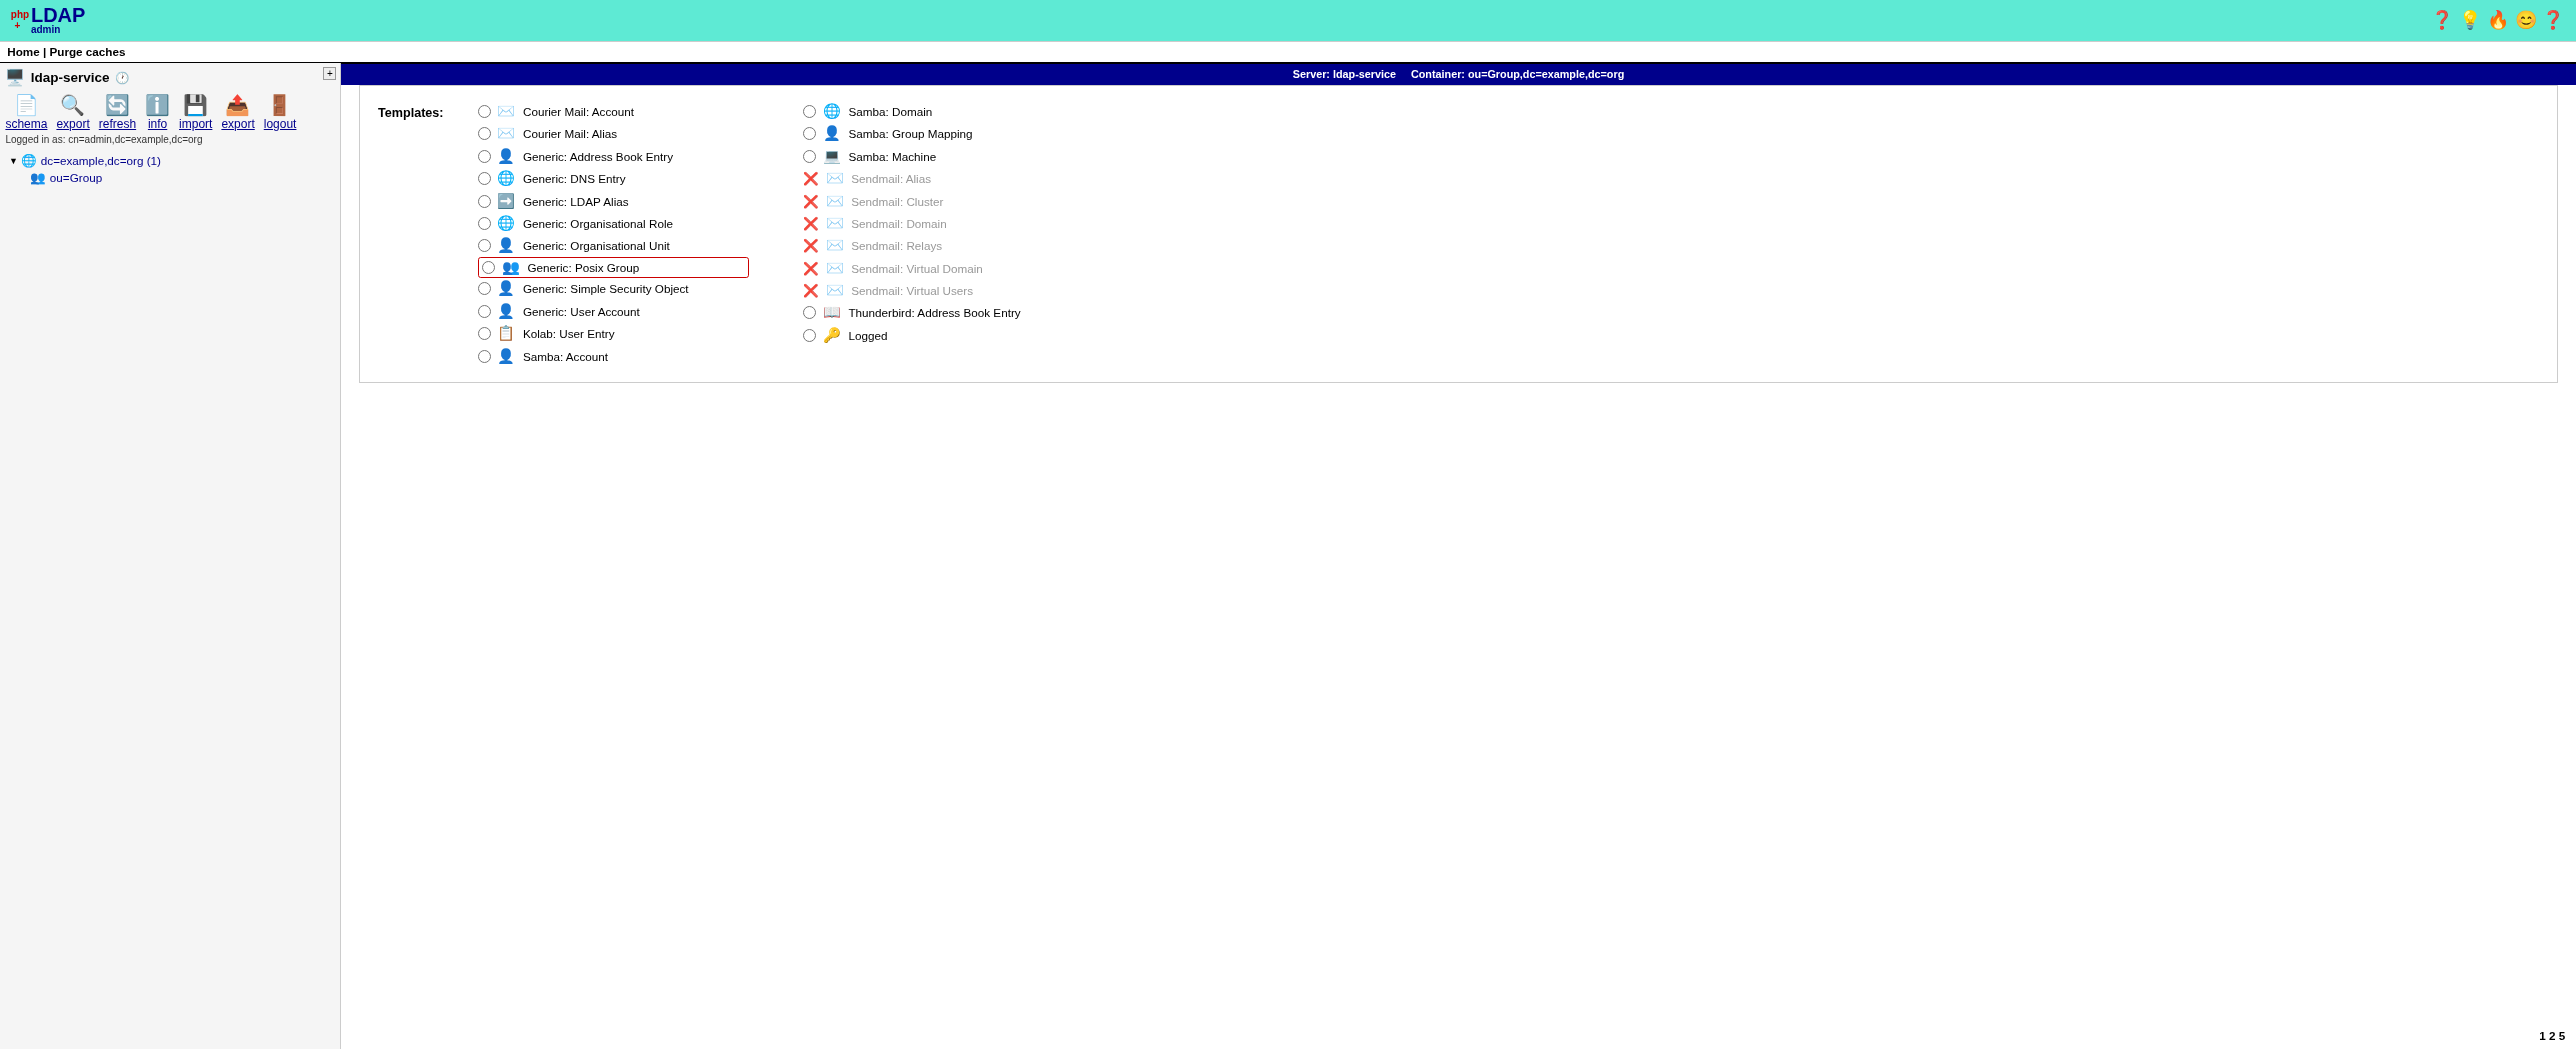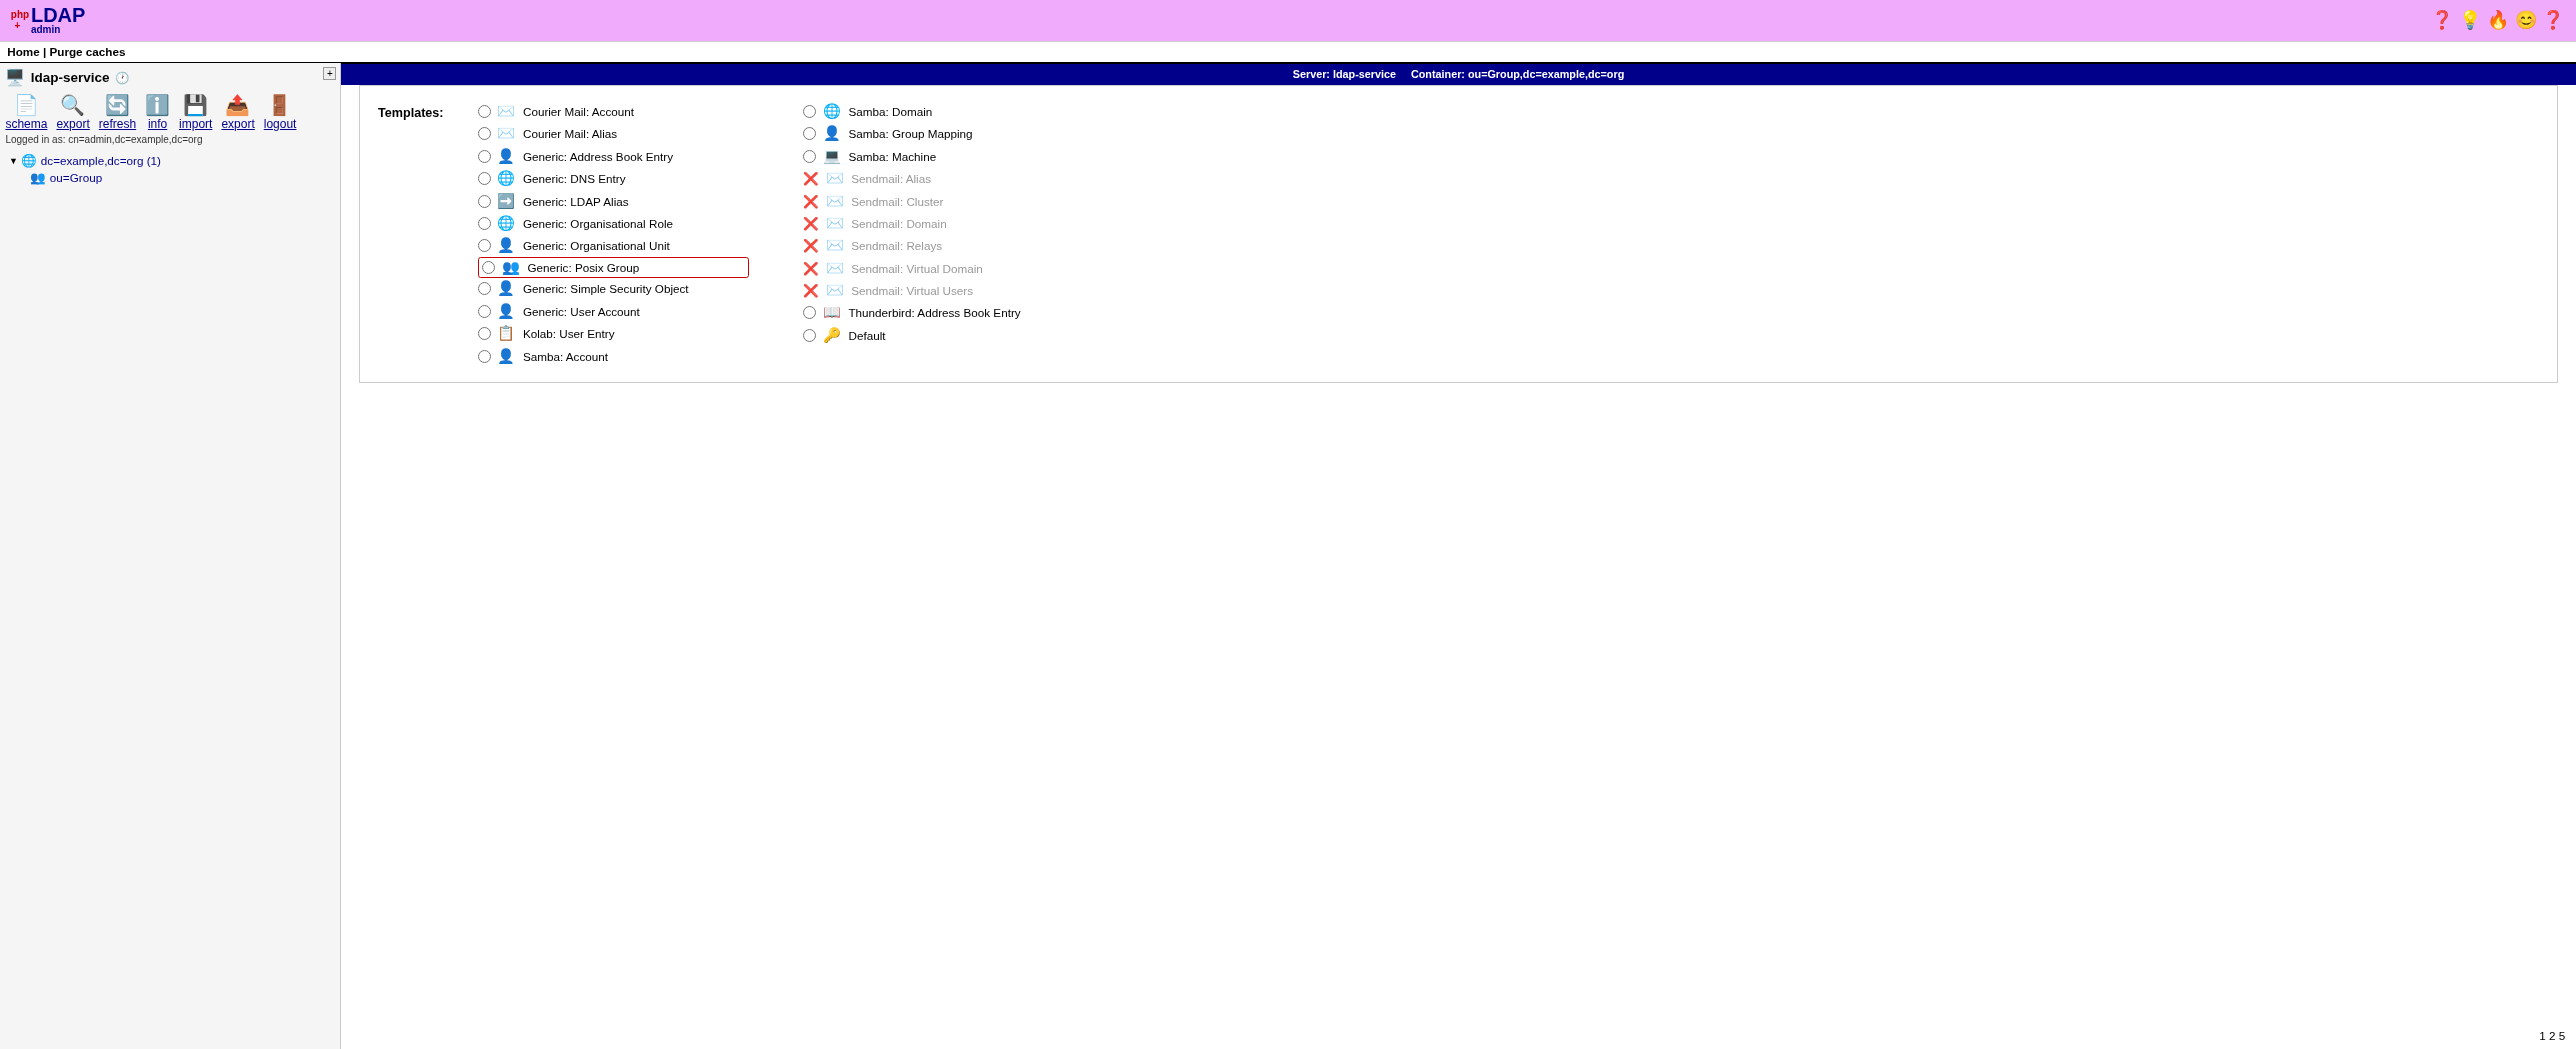--- a/index.html
+++ b/index.html
@@ -5,21 +5,21 @@
     * { margin: 0; padding: 0; box-sizing: border-box; }
     body { font-family: Arial, Helvetica, sans-serif; font-size: 11.7px; background: #fff; }
 
     
     #top-bar {
       display: flex;
       align-items: center;
       justify-content: space-between;
       padding: 5.4px 10.8px;
       border-bottom: 0.9px solid #ccc;
-      background: #f0abfc;
+      background: #5eead4;
     }
     #logo { display: flex; align-items: center; }
     #top-icons { display: flex; gap: 5.4px; align-items: center; }
     .top-icon { font-size: 18px; cursor: pointer; }
 
     
     #nav-bar {
       padding: 3.6px 7.2px;
       border-bottom: 1.8px solid #000;
       font-size: 11.7px;
@@ -148,21 +148,21 @@
       border-radius: 2.7px;
       padding: 0.9px 3.6px;
     }
 
     
     #page-indicator {
       position: fixed;
       bottom: 7.2px;
       right: 10.8px;
       font-size: 11.7px;
-      font-weight: normal;
+      font-weight: bold;
     }
   </style>
 </head>
 <body>
 
 <div id="top-bar">
   <div id="logo">
     <table style="border-collapse:collapse;">
       <tbody>
           <tr>
@@ -402,21 +402,21 @@
 
             <div class="template-row">
               <input type="radio" name="template" style="">
               <span class="template-icon">📖</span>
               <span class="template-label">Thunderbird: Address Book Entry</span>
             </div>
 
             <div class="template-row">
               <input type="radio" name="template" style="">
               <span class="template-icon">🔑</span>
-              <span class="template-label">Default</span>
+              <span class="template-label">Logged</span>
             </div>
           </div>
         </div>
       </div>
     </div>
 
   </div>
 </div>
 
 <div id="page-indicator">1 2 5</div>

